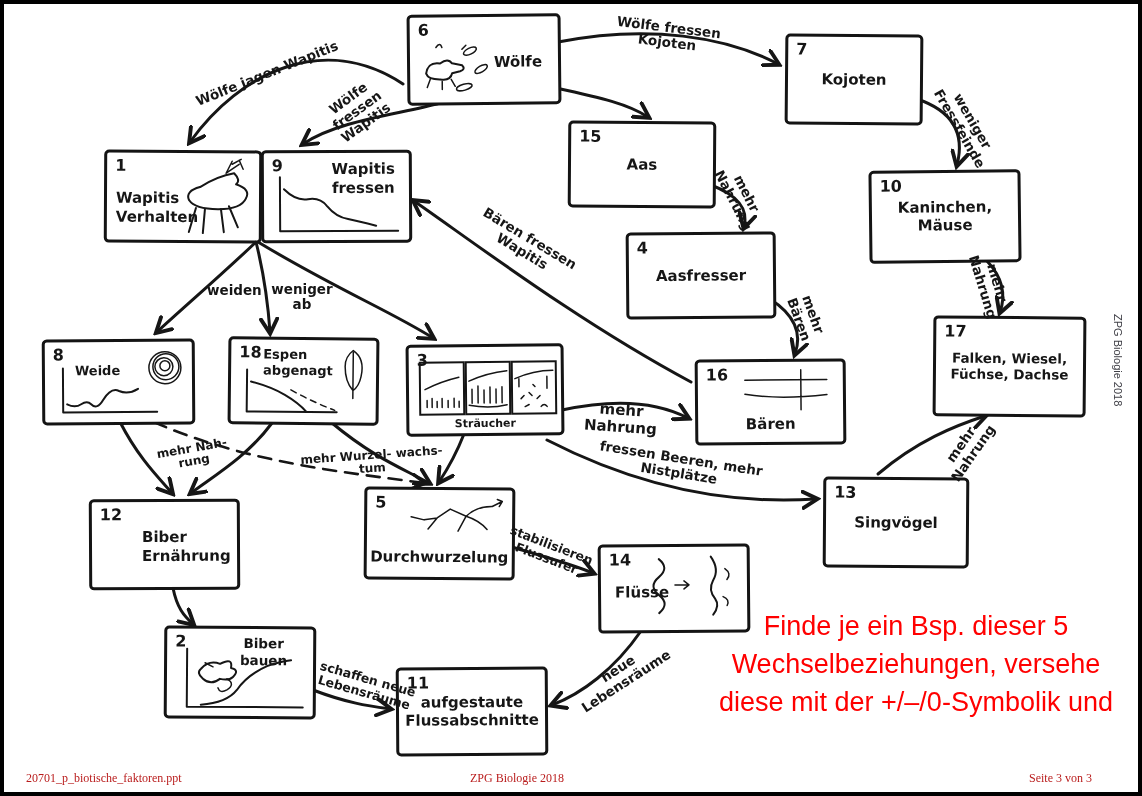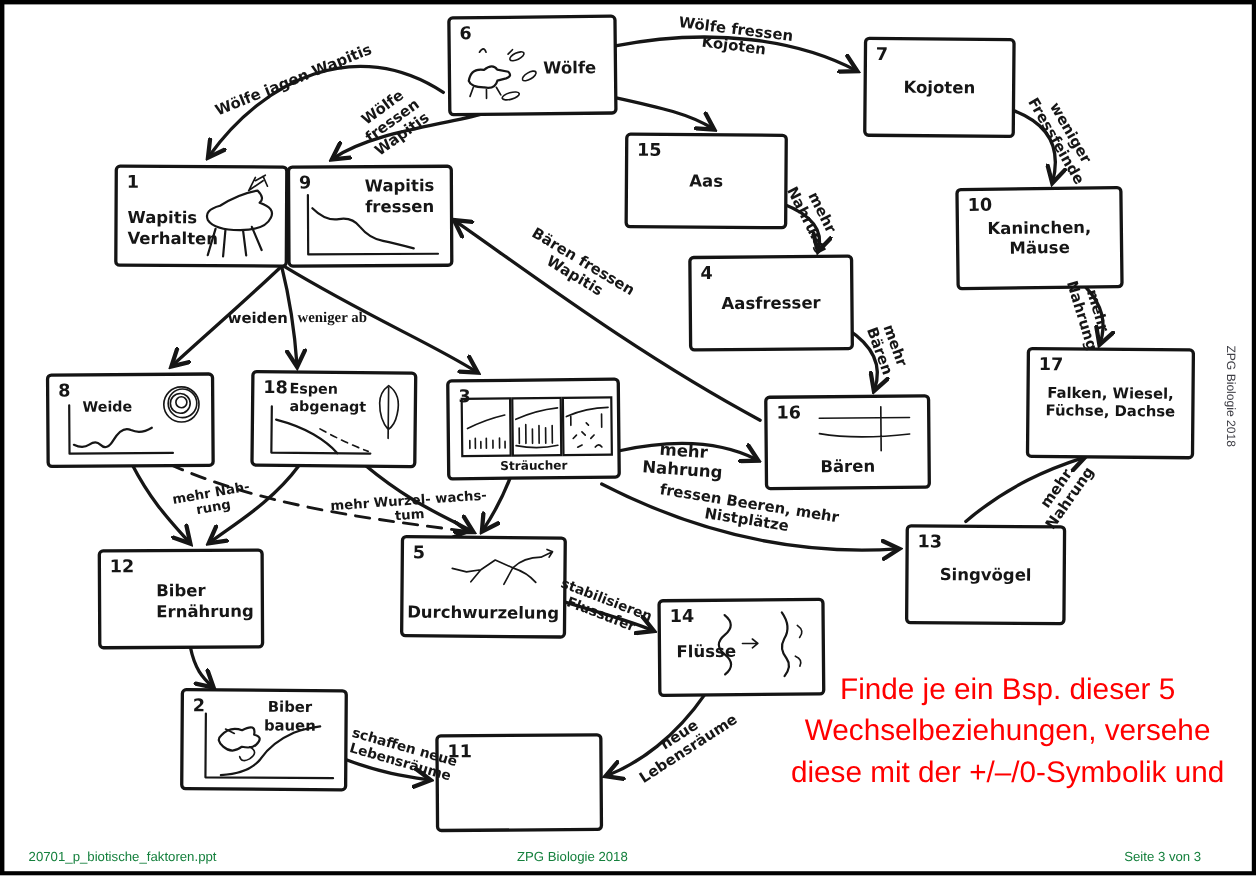--- a/index.html
+++ b/index.html
@@ -31,22 +31,22 @@
   .panelrow{position:absolute; left:10px; top:14px; display:flex; gap:0;}
   .panel{width:46px; height:54px; border:2px solid #141414; box-sizing:border-box;}
   .caption{position:absolute; bottom:3px; left:0; right:0; text-align:center; font-size:11px; font-weight:700;}
 
   .tasknote{
     position:absolute; right:12px; top:604px; width:420px; text-align:center;
     font-family:"Liberation Sans", sans-serif; font-size:27px; line-height:1.4;
     color:#ff0000; font-weight:400;
   }
   .footer{
-    position:absolute; bottom:6px; font-family:Liberation Sans, sans-serif;
-    font-size:12px; color:#15803d;
+    position:absolute; bottom:6px; font-family:Liberation Serif, serif;
+    font-size:12px; color:#b91c1c;
   }
   .footer.left{left:22px;}
   .footer.center{left:466px;}
   .footer.right{right:46px;}
   .sidenote{
     position:absolute; right:14px; top:310px; writing-mode:vertical-rl;
     font-family:"Liberation Sans", sans-serif; font-size:11px; color:#3f3f46;
   }
 </style>
 </head>
@@ -247,39 +247,41 @@
     <svg class="sketch" style="left:8px;top:14px;" width="136" height="72" viewBox="0 0 136 72">
       <path class="sk" d="M12,6 V64 M12,64 H128"></path>
       <path class="sk" d="M26,62 q26,-2 36,-15 q10,-15 30,-24 q10,-4 24,-6"></path>
       <path class="sk" d="M26,26 q8,-9 19,-5 q13,-7 11,4 q9,2 2,9 q-4,4 -13,2 q-9,7 -17,0 q-7,-6 -2,-10 z"></path>
       <path class="sk thin" d="M52,36 q9,5 0,11 q-7,4 -9,-2 M30,20 l8,4"></path>
     </svg>
   </div>
 
   <div class="box" style="left:392px;top:663px;width:152px;height:89px;transform:rotate(-0.4deg);">
     <span class="num">11</span>
+    <div class="lbl center">aufgestaute
+Flussabschnitte</div>
   </div>
 
   <div class="elabel" style="left:183px;top:62px;width:160px;transform:rotate(-22deg);">Wölfe jagen Wapitis</div>
   <div class="elabel" style="left:303px;top:84px;width:100px;transform:rotate(-36deg);">Wölfe fressen
 Wapitis</div>
   <div class="elabel" style="left:584px;top:16px;width:160px;transform:rotate(7deg);">Wölfe fressen Kojoten</div>
   <div class="elabel" style="left:917px;top:106px;width:90px;transform:rotate(60deg);">weniger
 Fressfeinde</div>
   <div class="elabel" style="left:686px;top:178px;width:100px;transform:rotate(63deg);">mehr Nahrung</div>
   <div class="elabel" style="left:760px;top:298px;width:84px;transform:rotate(70deg);">mehr Bären</div>
   <div class="elabel" style="left:950px;top:266px;width:72px;transform:rotate(73deg);">mehr
 Nahrung</div>
   <div class="elabel" style="left:442px;top:226px;width:160px;transform:rotate(31deg);">Bären fressen Wapitis</div>
   <div class="elabel" style="left:563px;top:398px;width:108px;transform:rotate(4deg);font-size:15px;">mehr Nahrung</div>
   <div class="elabel" style="left:578px;top:447px;width:196px;transform:rotate(9deg);">fressen Beeren, mehr Nistplätze</div>
   <div class="elabel" style="left:925px;top:430px;width:76px;transform:rotate(-55deg);">mehr
 Nahrung</div>
   <div class="elabel" style="left:203px;top:279px;width:54px;">weiden</div>
-  <div class="elabel" style="left:256px;top:278px;width:84px;font-family:Liberation Serif, serif;">weniger ab</div>
+  <div class="elabel" style="left:256px;top:278px;width:84px;">weniger ab</div>
   <div class="elabel tiny" style="left:152px;top:438px;width:74px;transform:rotate(-10deg);">mehr Nah-
 rung</div>
   <div class="elabel tiny" style="left:282px;top:445px;width:172px;transform:rotate(-4deg);">mehr Wurzel-  wachs-  tum</div>
   <div class="elabel" style="left:498px;top:534px;width:94px;transform:rotate(21deg);font-size:12.5px;">stabilisieren
 Flussufer</div>
   <div class="elabel" style="left:310px;top:668px;width:104px;transform:rotate(16deg);font-size:12.5px;">schaffen neue
 Lebensräume</div>
   <div class="elabel" style="left:548px;top:656px;width:140px;transform:rotate(-33deg);">neue Lebensräume</div>
 
   <div class="tasknote">

